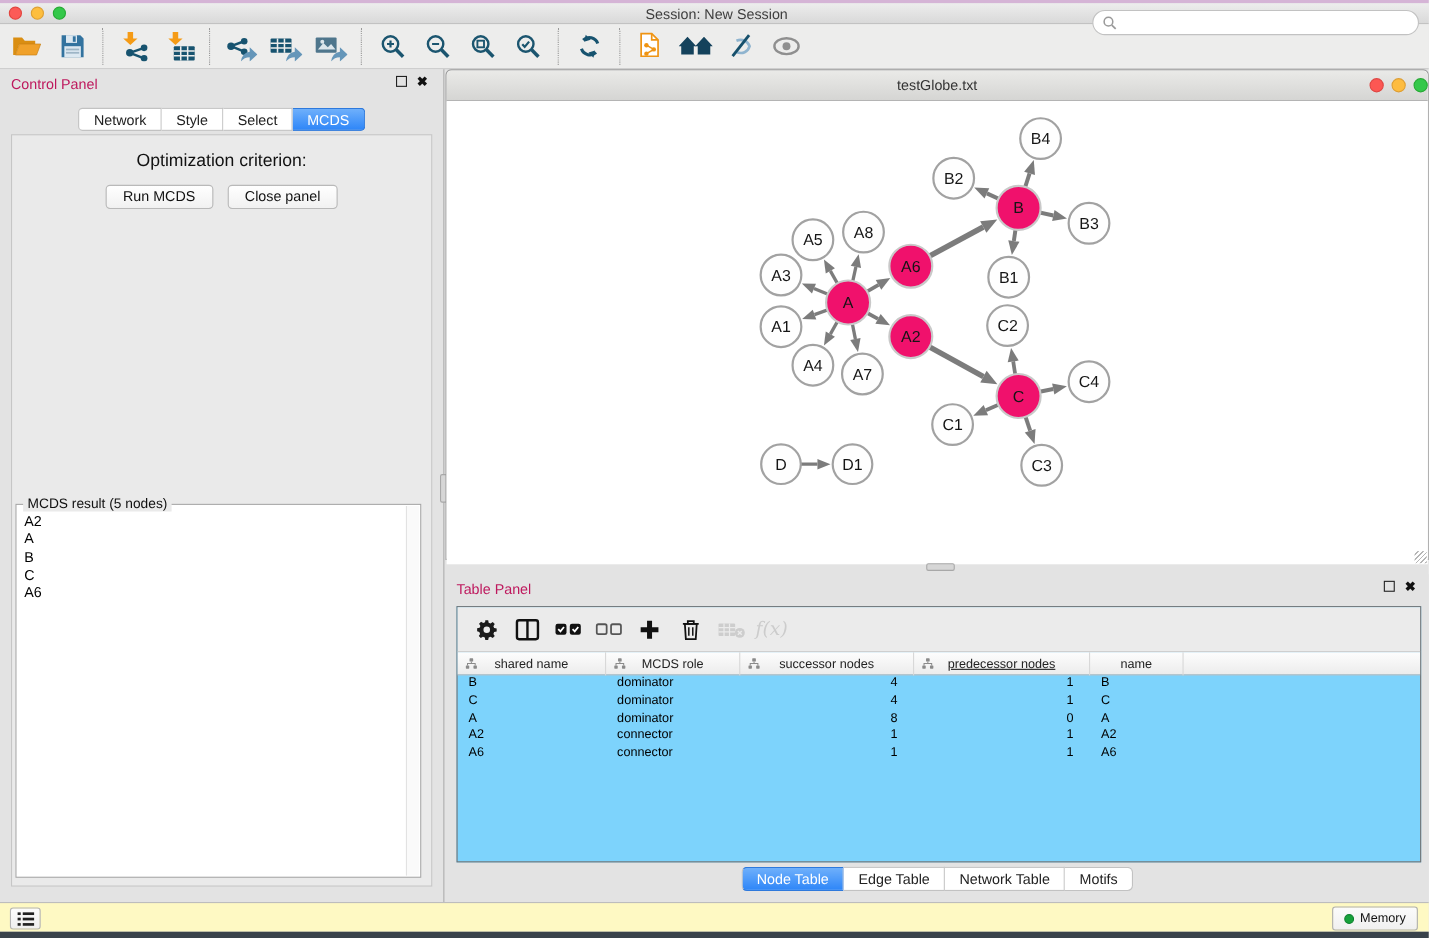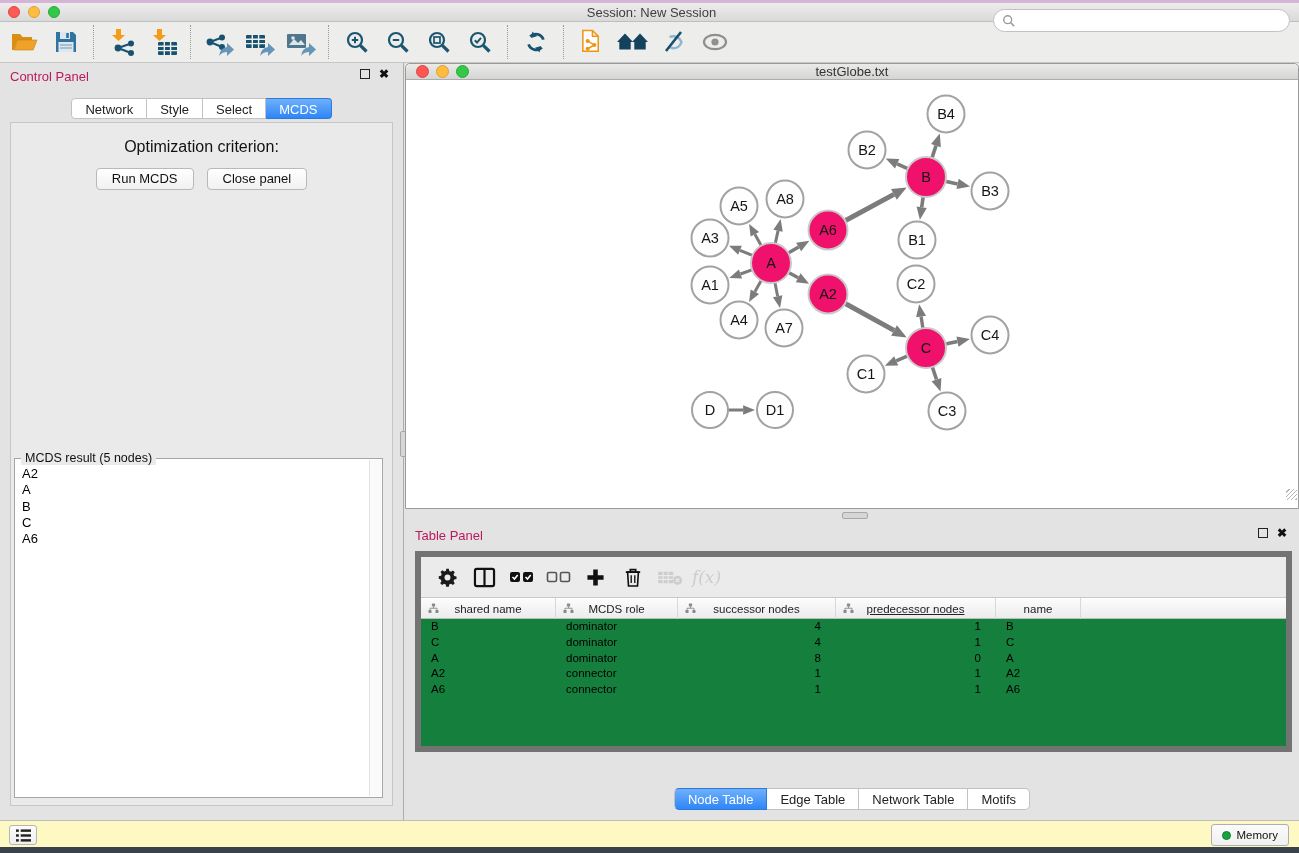--- a/index.html
+++ b/index.html
@@ -69,34 +69,34 @@
   .v-split { position:absolute; left:400px; top:0; width:6px; height:757px; }
   .v-split .line { position:absolute; left:3px; top:0; height:100%; border-left:1px solid #ADADAD; }
   .v-split .handle { position:absolute; left:0; top:368px; width:7px; height:26px; background:#D6D6D6;
                      border:1px solid #A8A8A8; border-radius:2px; }
   .h-split { position:absolute; left:405px; top:446px; width:894px; height:13px; }
   .h-split .handle { position:absolute; left:437px; top:3px; width:26px; height:7px; background:#D6D6D6;
                      border:1px solid #A8A8A8; border-radius:2px; }
   
   .net-window { position:absolute; left:405px; top:0; width:894px; height:446px;
                 border:1px solid #9A9A9A; border-radius:5px 5px 0 0; background:#fff; }
-  .net-titlebar { position:relative; height:16px; background:linear-gradient(#EAEAE8,#D5D5D3);
-                  border-bottom:1px solid #ACACAC; border-radius:5px 5px 0 0; display:flex; align-items:center; }
+  .net-titlebar { position:relative; height:28px; background:linear-gradient(#EAEAE8,#D5D5D3);
+                  border-bottom:1px solid #ACACAC; border-radius:5px 5px 0 0; display:flex; align-items:center;justify-content:flex-end; }
   .tl2 { width:13px; height:13px; border-radius:50%; margin-left:7px; }
   .tl2.red { background:#FC5753; border:1px solid #DF4744; margin-left:10px; }
   .tl2.orange { background:#FDBC40; border:1px solid #DE9F34; }
   .tl2.green { background:#34C84A; border:1px solid #27AA35; }
   .net-titlebar .title { position:absolute; left:0; right:0; text-align:center; font-size:13px; color:#333; }
   .net-canvas { position:relative; width:892px; height:421px; background:#fff; overflow:hidden; }
   .grip { position:absolute; right:1px; bottom:1px; width:11px; height:11px;
           background:repeating-linear-gradient(135deg, transparent 0 2px, #B5B5B5 2px 3px); }
   
   .table-panel { position:absolute; left:405px; top:459px; width:894px; height:298px; background:#E3E3E3; }
-  .tbl-box { position:absolute; left:10px; top:29px; width:877px; height:201px; background:#15803d;
-             border:6px solid #737373; }
+  .tbl-box { position:absolute; left:10px; top:29px; width:877px; height:233px; background:#7dd3fc;
+             border:1px solid #737373; }
   .tbl-toolbar { height:41px; background:#EBEBEB; border-bottom:1px solid #C9C9C9;
                  display:flex; align-items:center; padding-left:8px; }
   .tbl-toolbar .tb-btn { width:37px; }
   .thead { display:flex; height:21px; background:linear-gradient(#FDFDFD,#ECECEC); border-bottom:1px solid #BDBDBD; }
   .th { position:relative; height:21px; font-size:11.5px; color:#222; border-right:1px solid #D8D8D8;
         display:flex; align-items:center; justify-content:center; }
   .th .hicon { position:absolute; left:7px; top:5px; }
   .trow { display:flex; height:15.8px; font-size:11.5px; color:#000; }
   .td { height:15.8px; line-height:15.8px; white-space:nowrap; overflow:hidden; }
   .td.left { padding-left:10px; text-align:left; }

